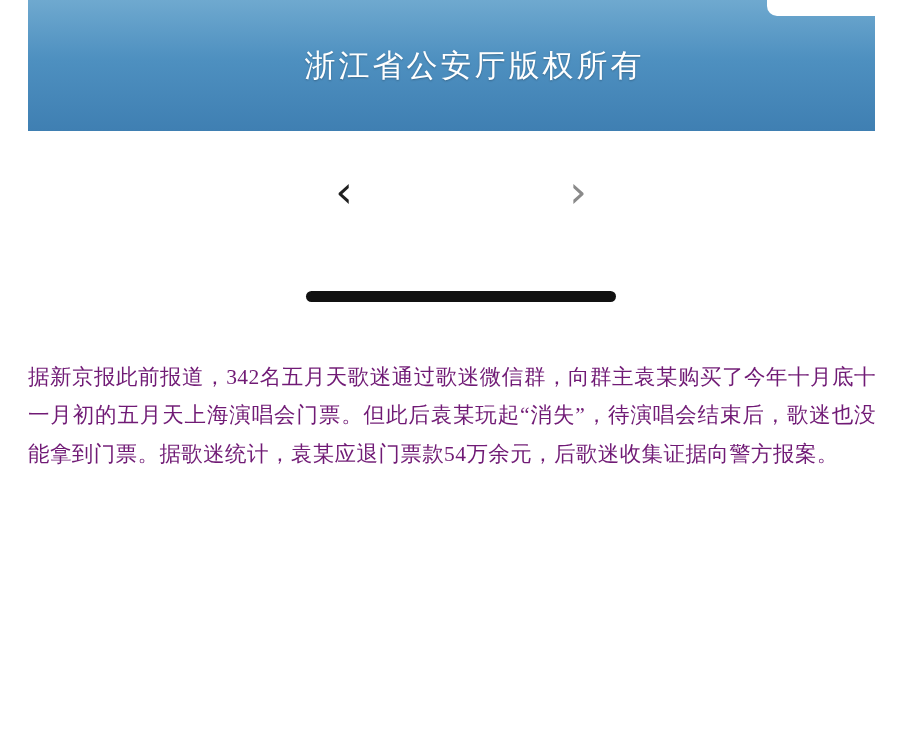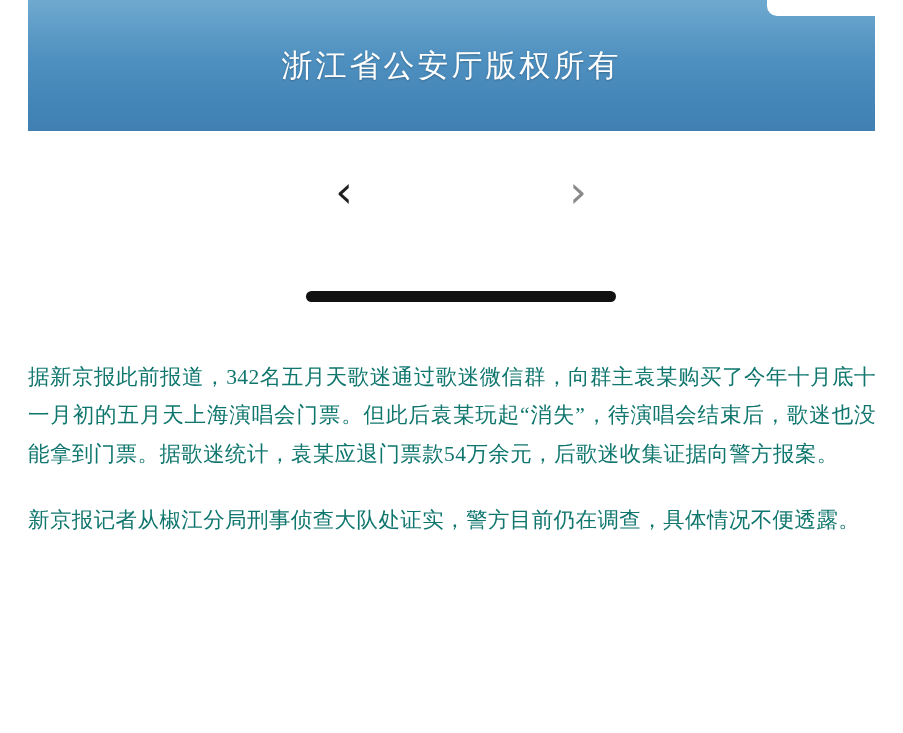--- a/index.html
+++ b/index.html
@@ -54,20 +54,21 @@
     width: 847px;
     height: 131px;
     display: flex;
     align-items: center;
     justify-content: center;
     color: #ffffff;
     font-size: 31px;
     letter-spacing: 3px;
     font-weight: normal;
     text-shadow: 0 1px 2px rgba(0,0,0,0.25);
+    padding-left: 23px;
   }
   .media-body {
     position: absolute;
     left: 0;
     top: 131px;
     width: 847px;
     height: 199px;
     background: #ffffff;
   }
   .nav-arrows {
@@ -104,21 +105,21 @@
 
   
   .article {
     position: absolute;
     left: 28px;
     top: 358px;
     width: 848px;
   }
   .article p {
     margin: 0 0 28px 0;
-    color: #0f766e;
+    color: #701a75;
     font-size: 21.5px;
     line-height: 1.78;
     letter-spacing: 0.4px;
     text-align: justify;
     font-family: "Liberation Serif", "DejaVu Serif", serif;
   }
   .article p:last-child { margin-bottom: 0; }
 </style>
 </head>
 <body>
@@ -139,16 +140,15 @@
         <div class="arrow arrow-next">›</div>
       </div>
 
       <div class="progress-bar"></div>
 
     </div>
   </div>
 
   <div class="article">
     <p>据新京报此前报道，342名五月天歌迷通过歌迷微信群，向群主袁某购买了今年十月底十一月初的五月天上海演唱会门票。但此后袁某玩起“消失”，待演唱会结束后，歌迷也没能拿到门票。据歌迷统计，袁某应退门票款54万余元，后歌迷收集证据向警方报案。</p>
-    <p>新京报记者从椒江分局刑事侦查大队处证实，警方目前仍在调查，具体情况不便透露。</p>
   </div>
 
 </div>
 
 </body></html>

